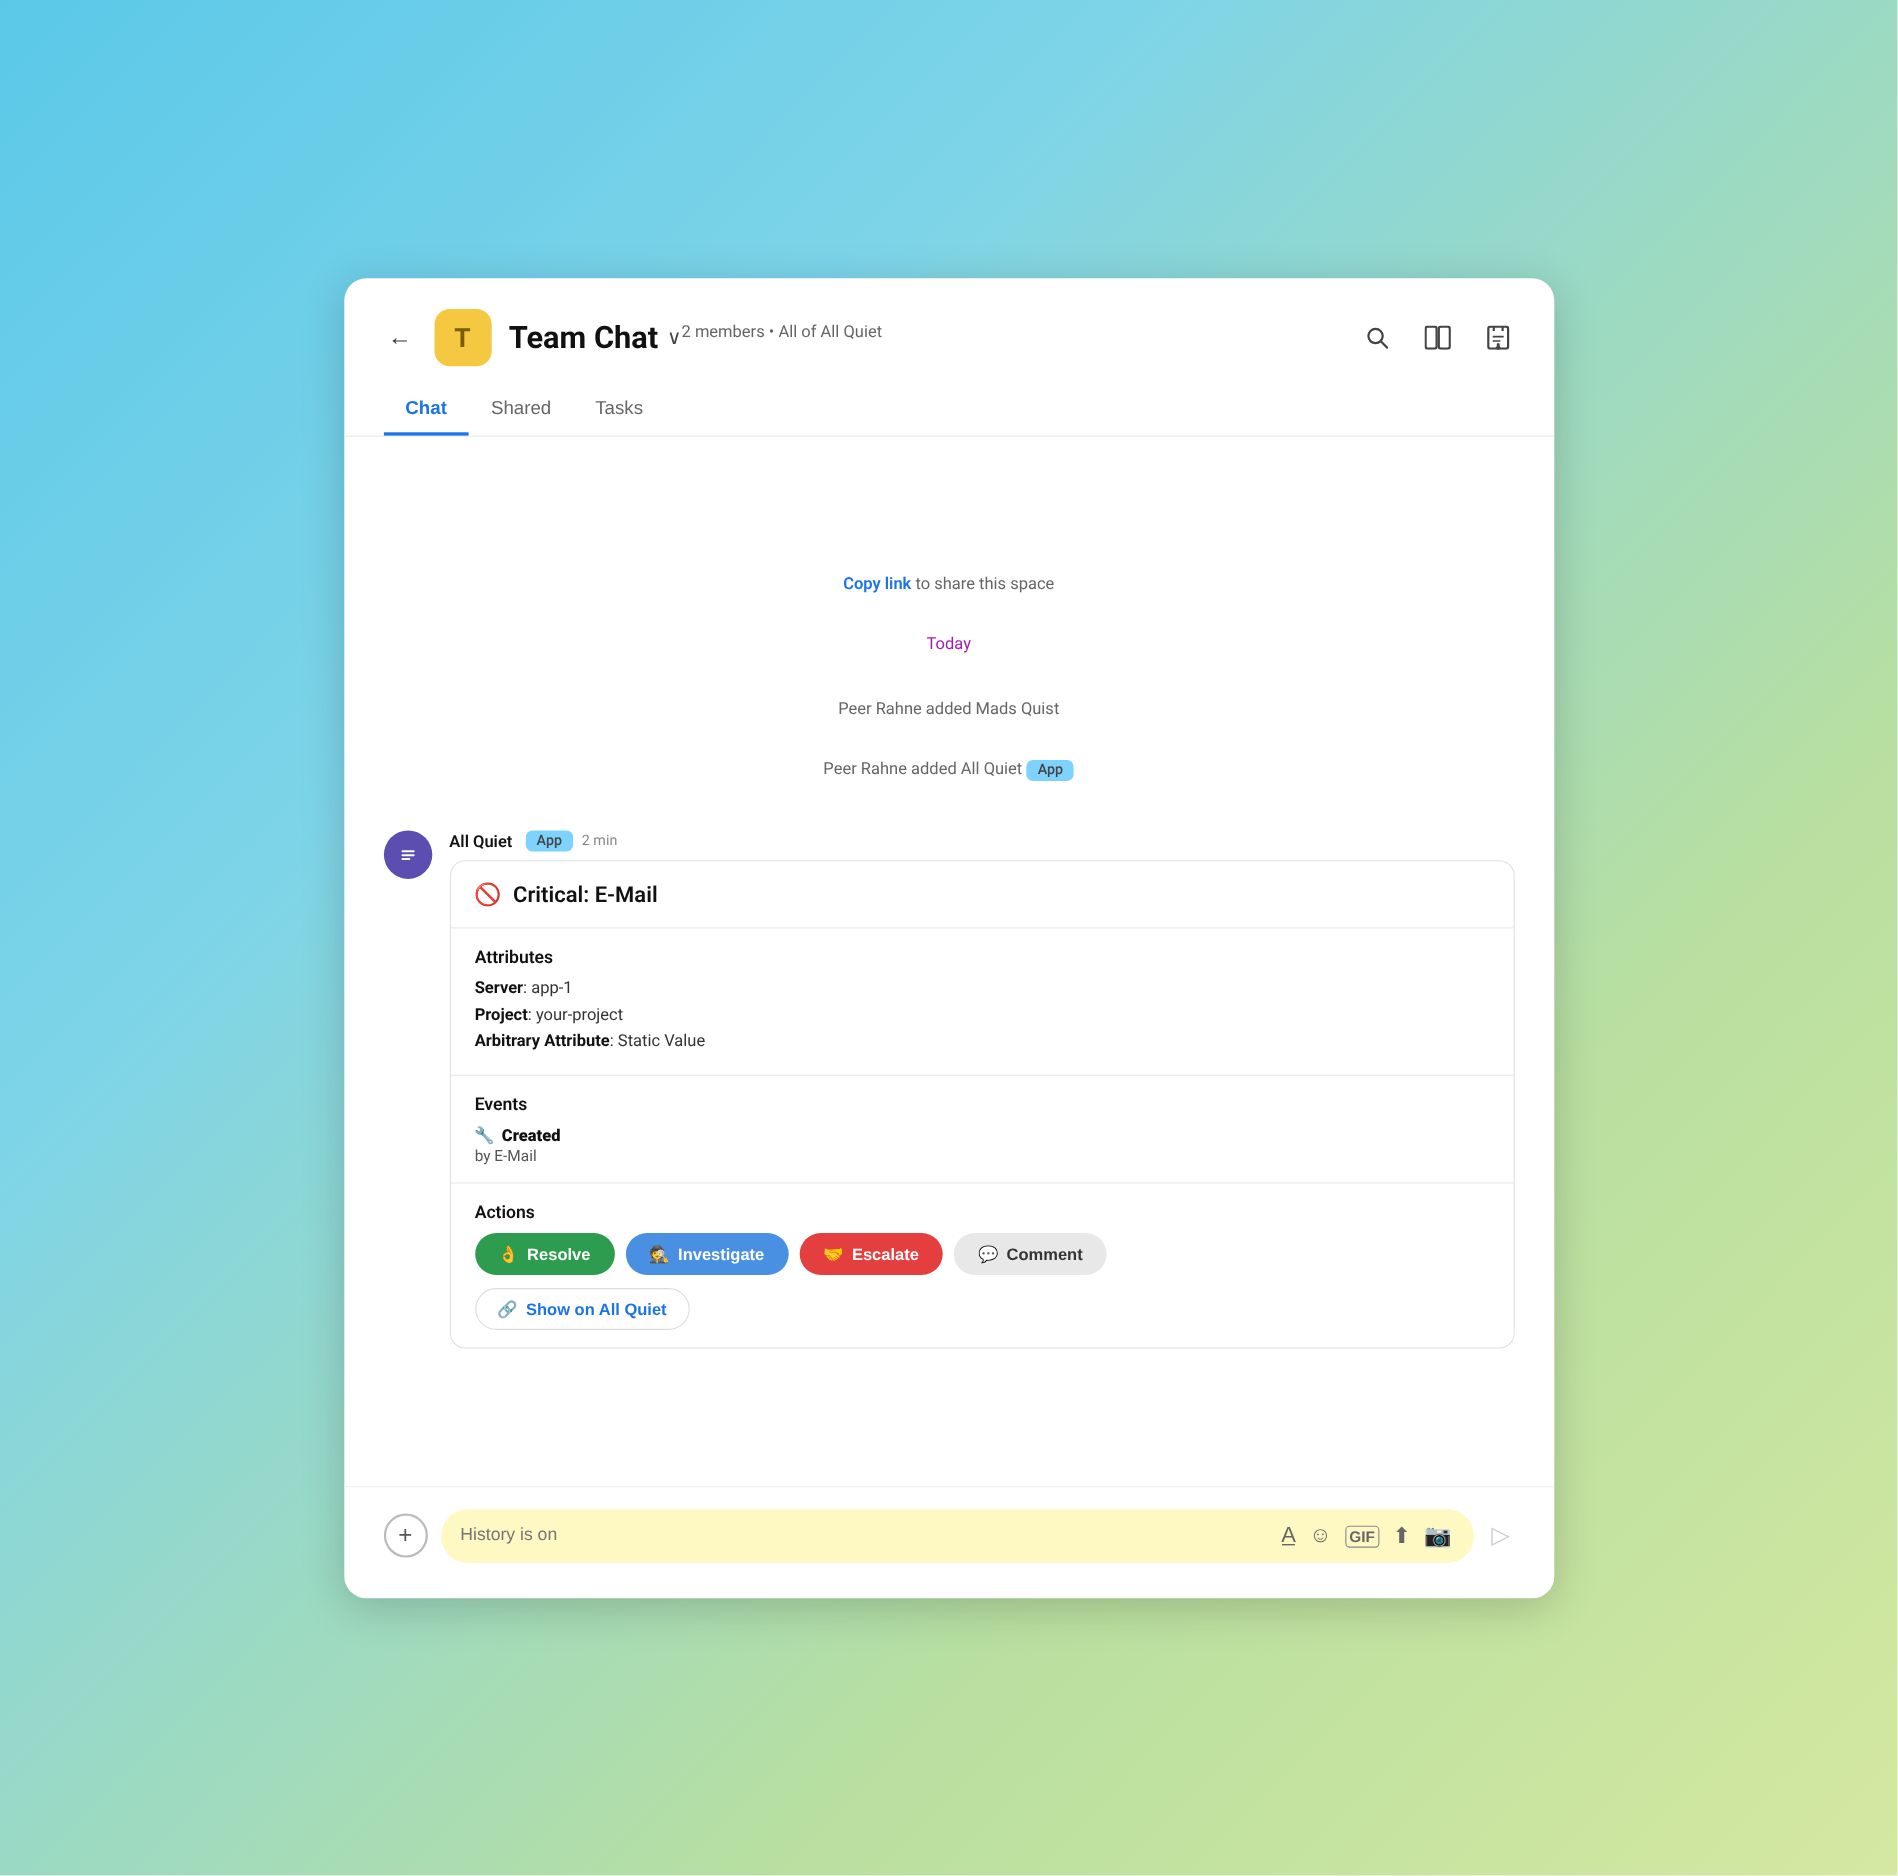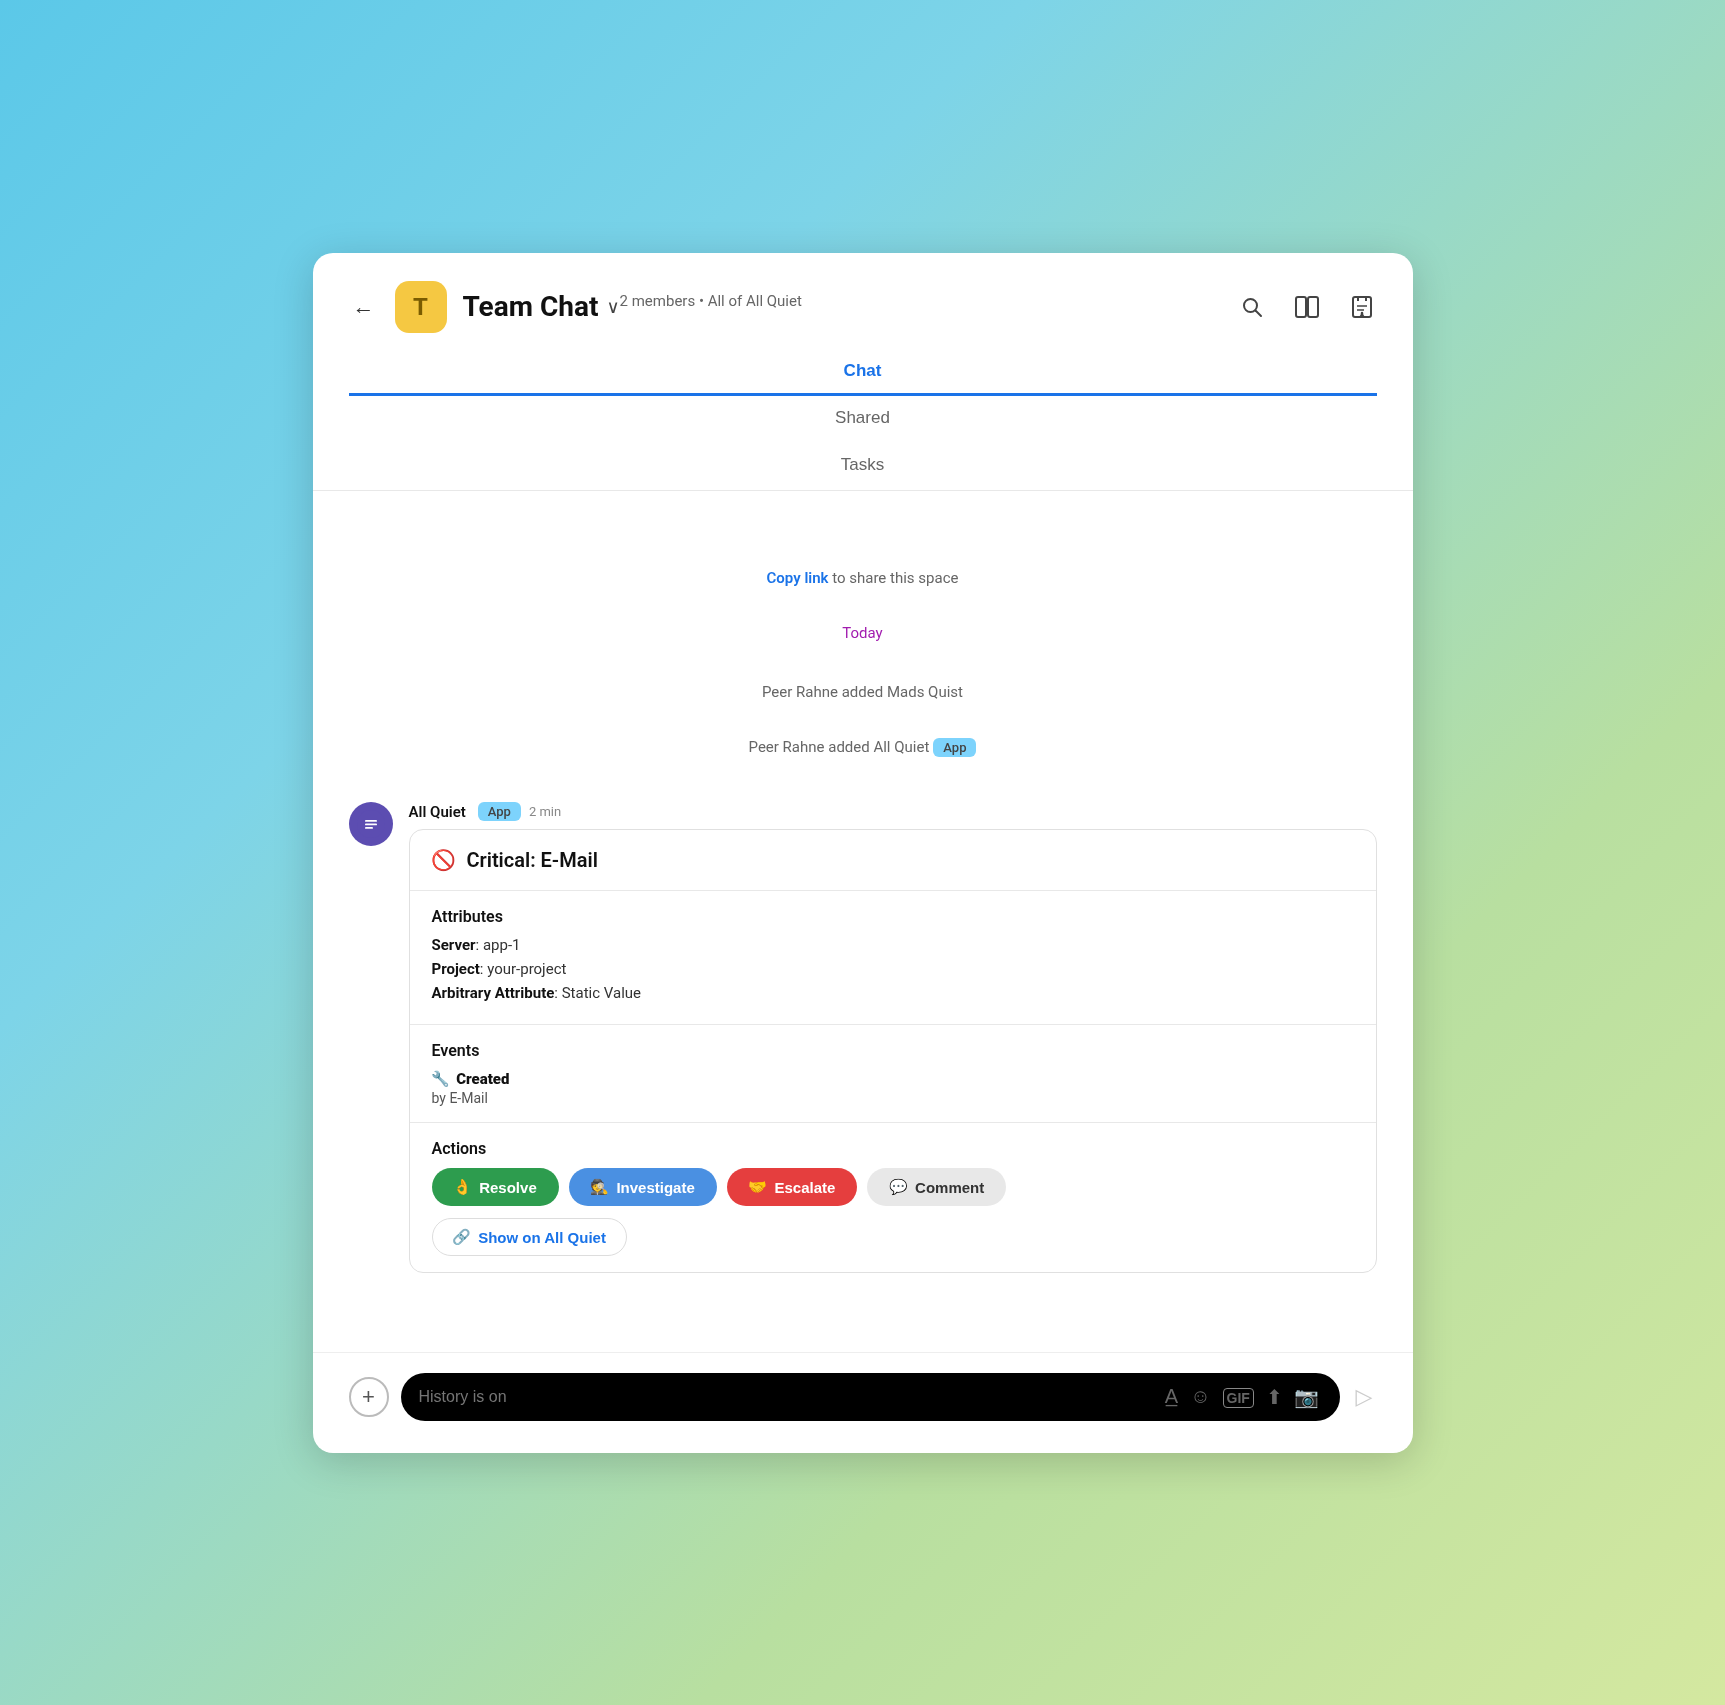--- a/index.html
+++ b/index.html
@@ -86,21 +86,20 @@
       font-size: 22px;
       color: #444;
       padding: 4px;
       display: flex;
       align-items: center;
     }
     .tabs {
       display: flex;
       gap: 0;
       margin-top: 4px;
-      flex-direction: column;
     }
     .tab {
       padding: 12px 20px;
       font-size: 17px;
       color: #666;
       cursor: pointer;
       border-bottom: 3px solid transparent;
       font-weight: 500;
       background: none;
       border-top: none;
@@ -273,21 +272,21 @@
       display: flex;
       align-items: center;
       justify-content: center;
       font-size: 22px;
       color: #555;
     }
     .input-area {
       flex: 1;
       display: flex;
       align-items: center;
-      background: #000000;
+      background: #fef9c3;
       border-radius: 30px;
       padding: 10px 18px;
     }
     .input-field {
       flex: 1;
       background: none;
       border: none;
       outline: none;
       font-size: 16px;
       color: #888;

